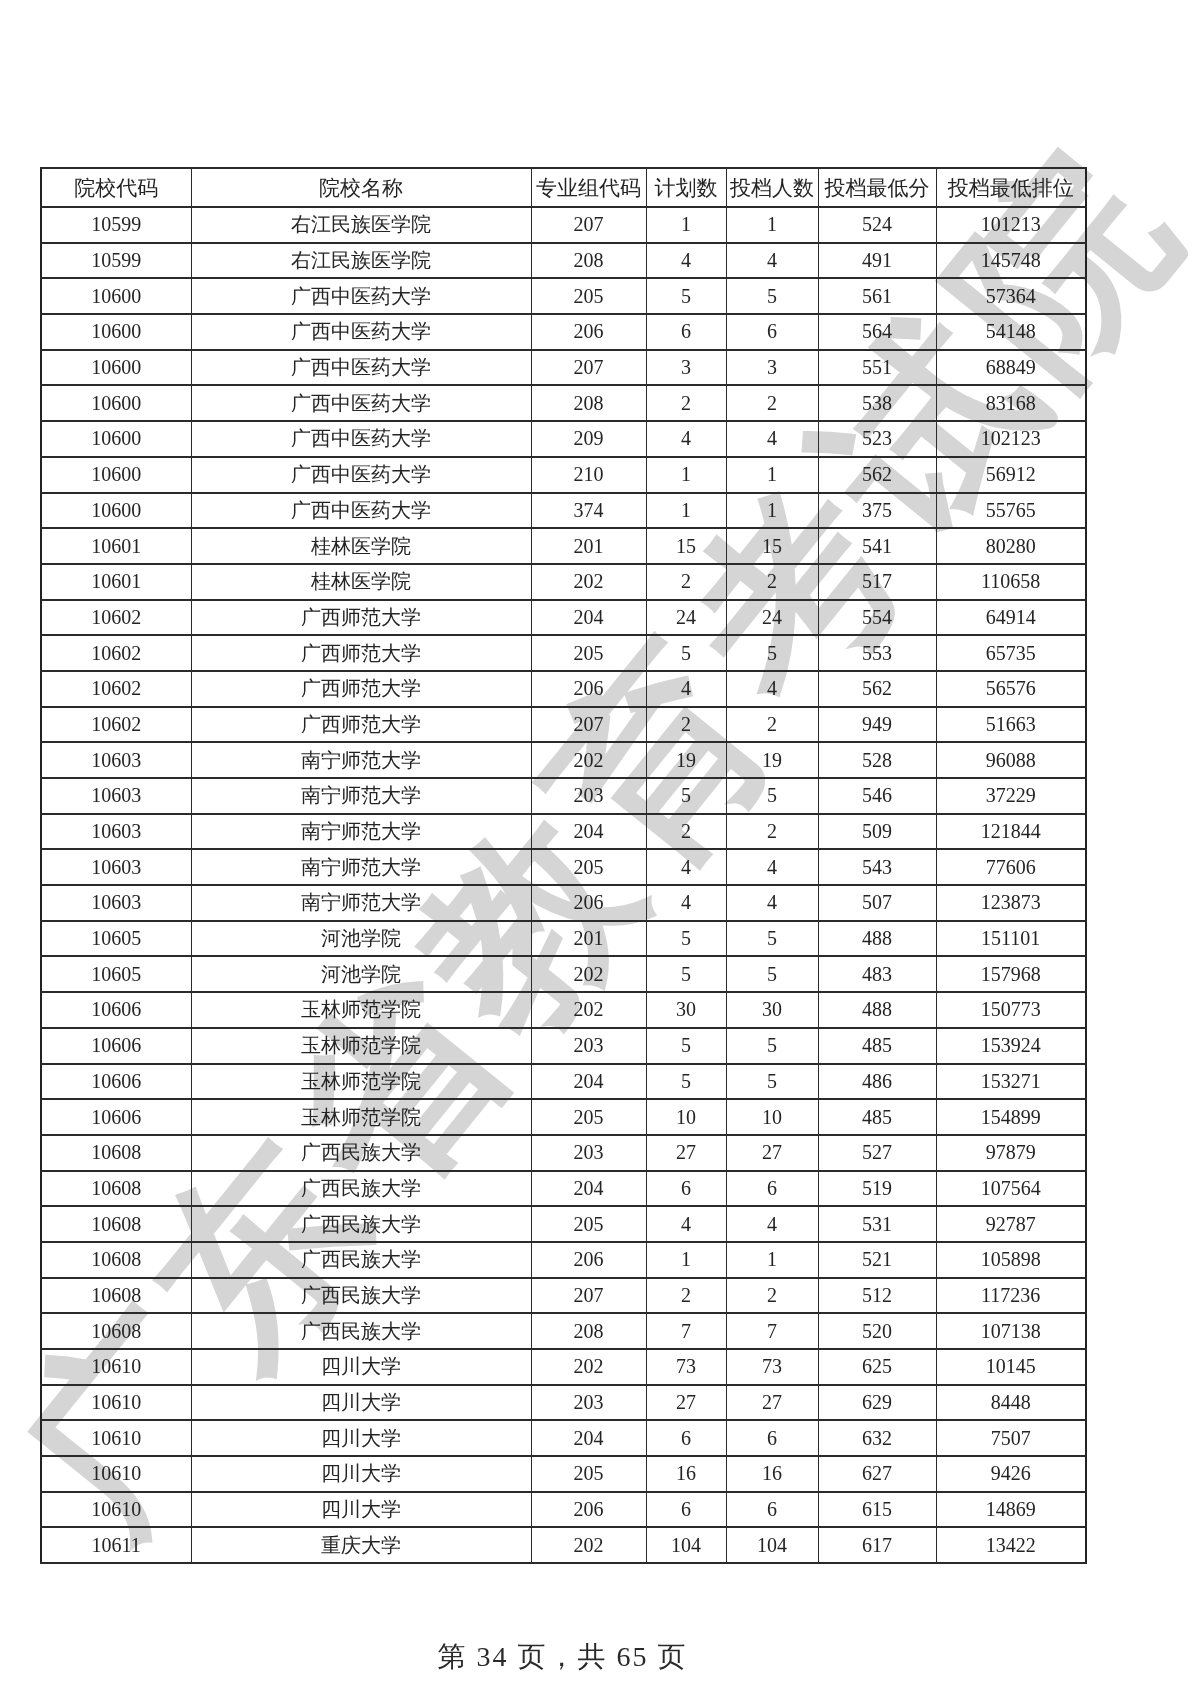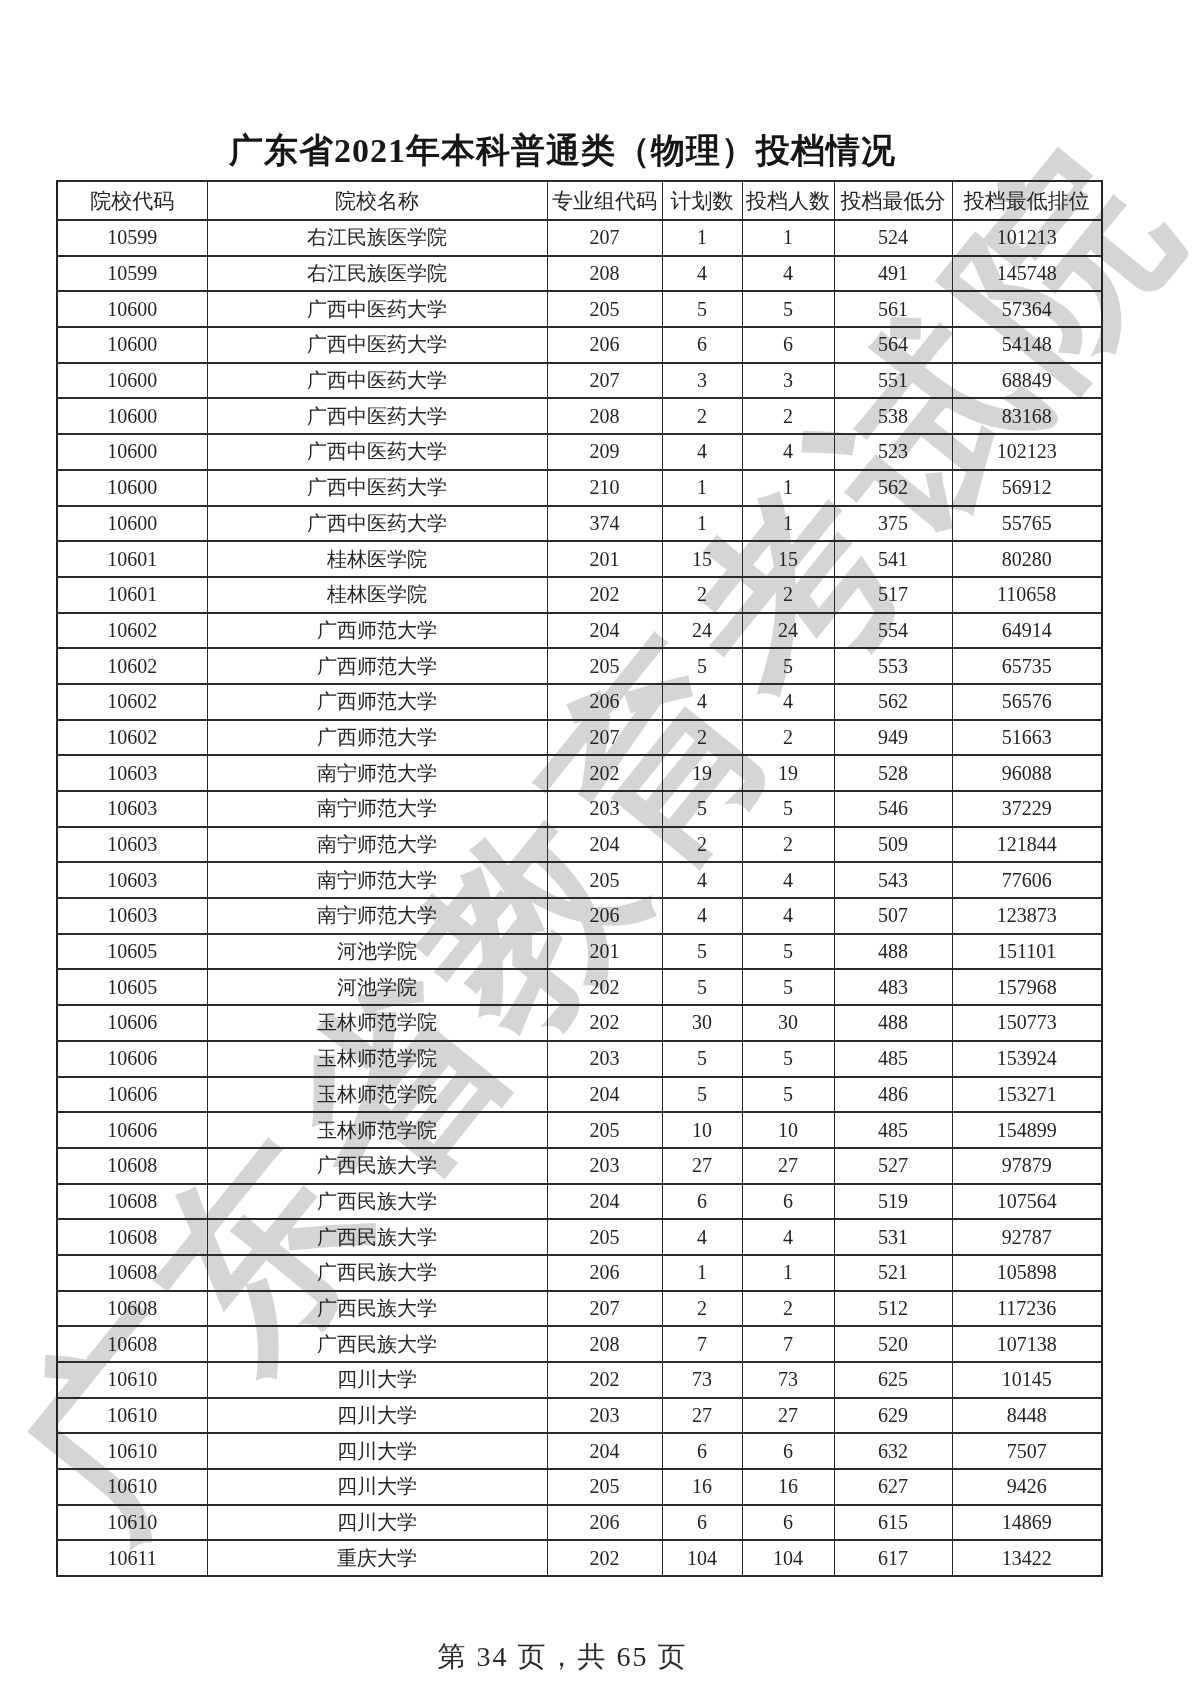--- a/index.html
+++ b/index.html
@@ -33,28 +33,27 @@
     font-size: 200px;
     font-weight: bold;
     letter-spacing: 12px;
     white-space: nowrap;
     opacity: 0.42;
     z-index: 1;
     pointer-events: none;
   }
   table.admission {
     position: absolute;
-    top: 180px;
+    top: 167px;
     left: 40px;
     width: 1045px;
     border-collapse: collapse;
     table-layout: fixed;
     z-index: 2;
     background: transparent;
-    margin-left: 16px;
   }
   table.admission th, table.admission td {
     border: 2px solid #2a2a2a;
     border-left-width: 1px;
     border-right-width: 1px;
     text-align: center;
     vertical-align: middle;
     padding: 0;
     overflow: hidden;
     white-space: nowrap;
@@ -87,21 +86,20 @@
     letter-spacing: 2px;
   }
 </style>
 </head>
 <body>
 
 <div class="page">
 
   <div class="watermark" style="color: rgb(156, 156, 156);">广东省教育考试院</div>
 
-  <div class="doc-title">广东省2021年本科普通类（物理）投档情况</div>
 
   <table class="admission">
     <colgroup>
       <col class="c-code">
         <col class="c-name">
         <col class="c-group">
       <col class="c-plan">
         <col class="c-filed">
         <col class="c-score">
         <col class="c-rank">

